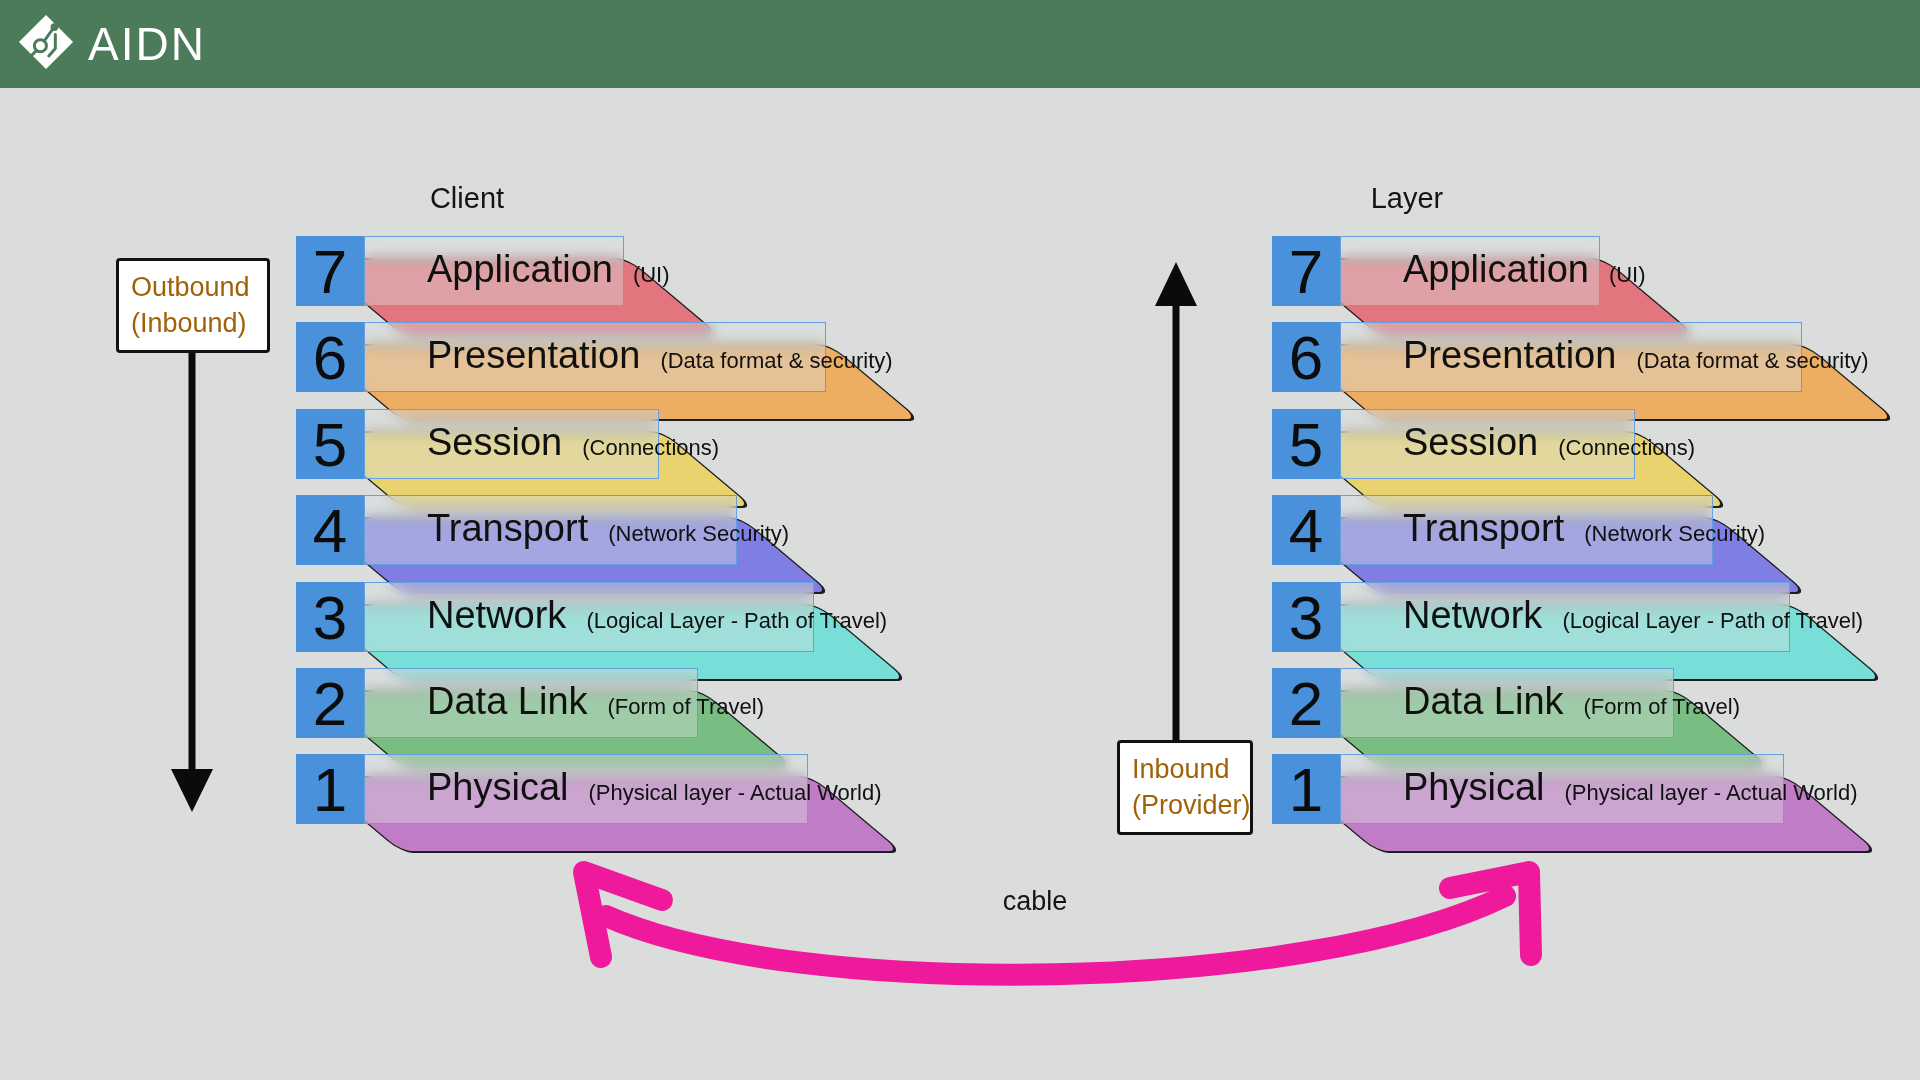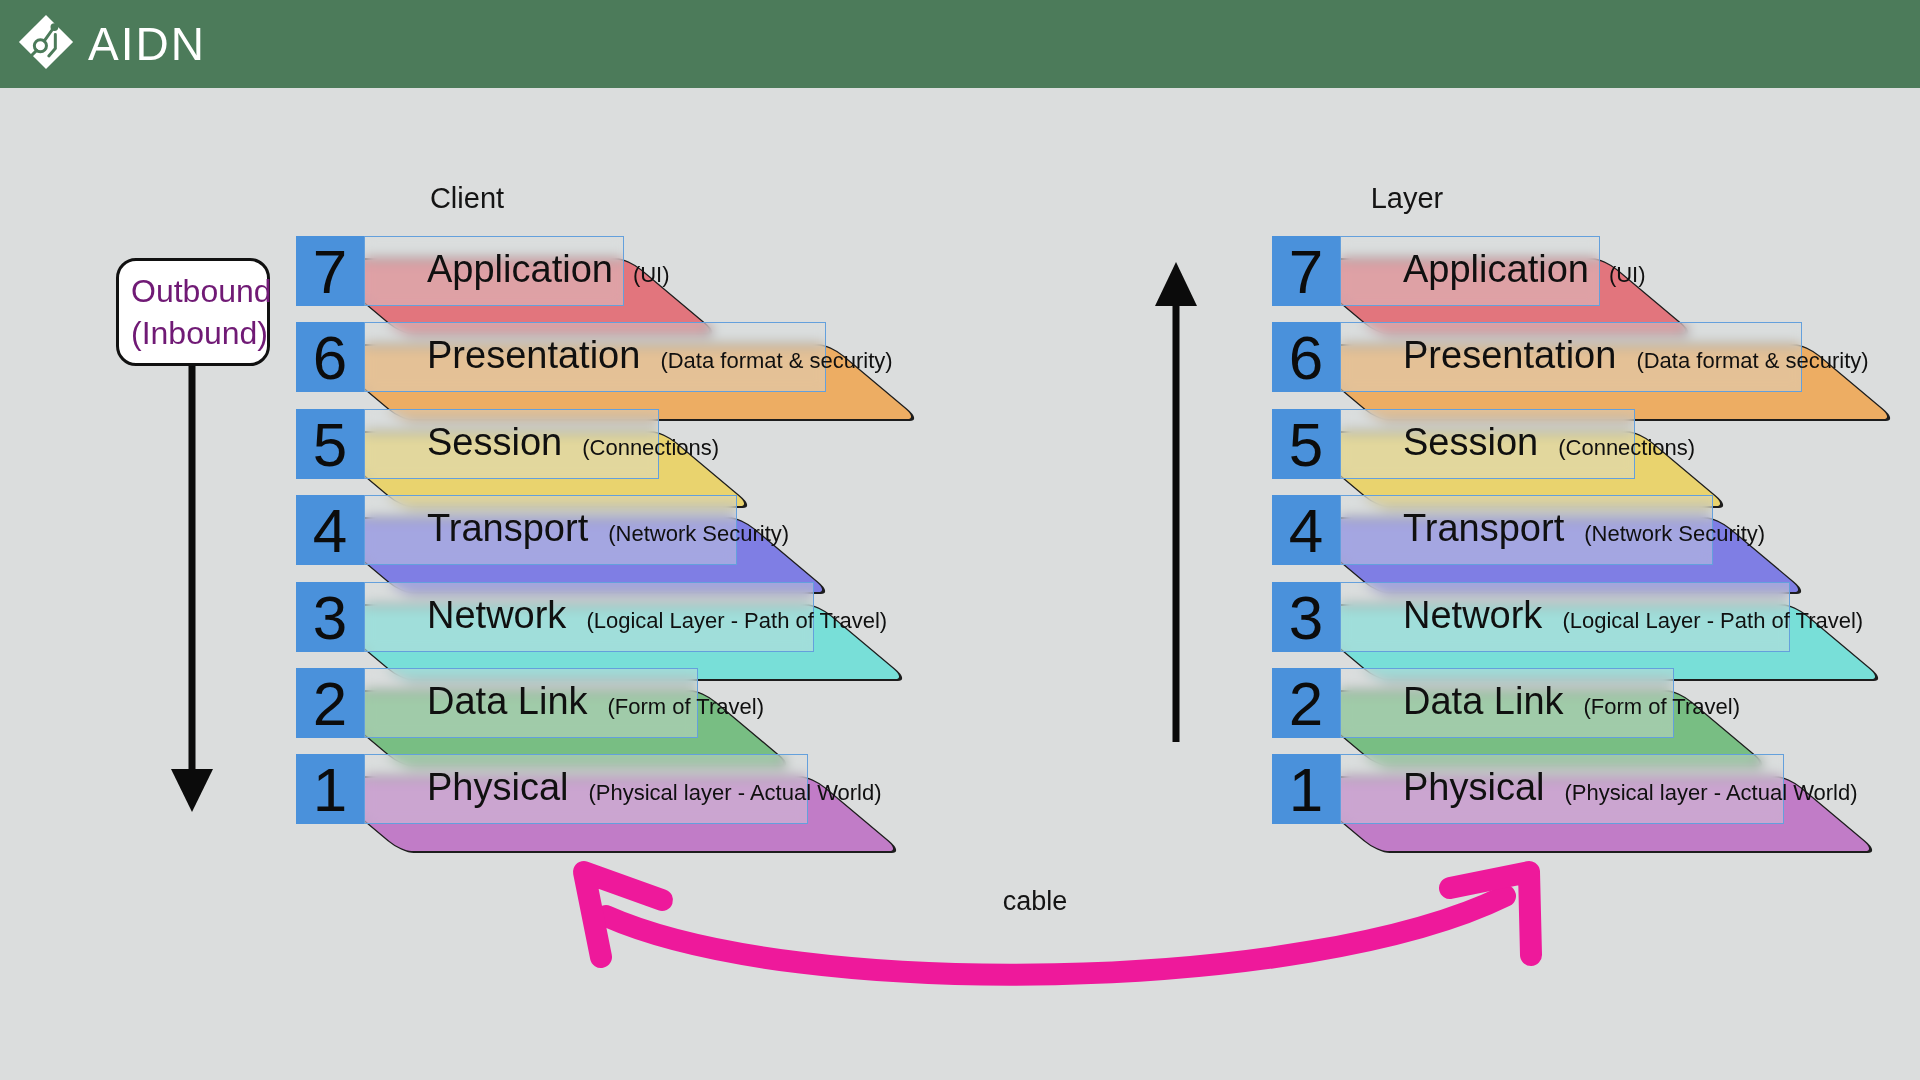--- a/index.html
+++ b/index.html
@@ -33,23 +33,23 @@
           font-size:62px;z-index:3;}
   .labelbox{position:absolute;left:68px;top:0;height:70px;box-sizing:border-box;
             background:rgba(218,221,222,0.42);backdrop-filter:blur(6px);
             -webkit-backdrop-filter:blur(6px);
             border:1.5px solid #64A0DC;padding-left:62px;
             white-space:nowrap;line-height:64px;z-index:2;color:#101010;}
   .lname{font-size:38px;}
   .ldesc{font-size:22px;margin-left:20px;}
 
   
-  .annot{position:absolute;background:#ffffff;border:3px solid #111111;border-radius:20px;
-         padding:9px 12px;font-size:32px;font-weight:500;line-height:1.32;
-         color:#701a75;z-index:6;}
+  .annot{position:absolute;background:#ffffff;border:3px solid #111111;border-radius:4px;
+         padding:9px 12px;font-size:27px;font-weight:500;line-height:1.32;
+         color:#a16207;z-index:6;}
   #outbound-box{left:116px;top:258px;width:124px;}
   #inbound-box{left:1117px;top:740px;width:106px;}
 
   .cable-label{position:absolute;left:935px;top:886px;width:200px;text-align:center;
                font-size:27px;color:#141414;z-index:6;}
 
   
   .overlay{position:absolute;top:0;left:0;width:1920px;height:1080px;
            z-index:5;pointer-events:none;}
 </style>
@@ -170,16 +170,20 @@
         <div class="plate" style="background: rgb(193, 124, 199); width: 498px;"></div>
         <div class="numbox" style="background: rgb(74, 145, 219);">1</div>
         <div class="labelbox" style="width: 444px; border-color: rgb(100, 160, 220);"><span class="lname">Physical</span><span class="ldesc">(Physical layer - Actual World)</span></div>
       </div>
     </div>
 
   <div class="annot" id="outbound-box">
     <div>Outbound</div>
     <div>(Inbound)</div>
   </div>
+  <div class="annot" id="inbound-box">
+    <div>Inbound</div>
+    <div>(Provider)</div>
+  </div>
 
   <div class="cable-label">cable</div>
 
 </div>
 
 </body></html>

